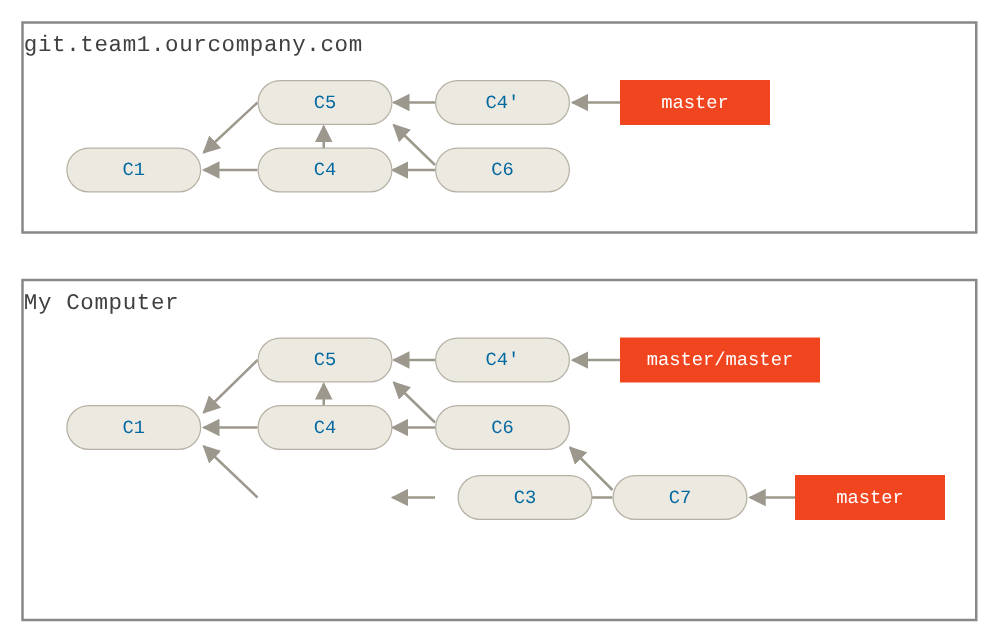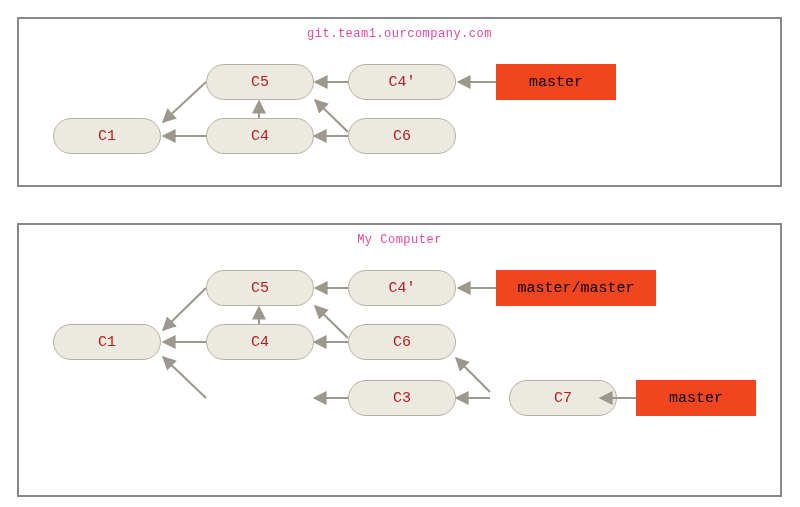--- a/index.html
+++ b/index.html
@@ -1,19 +1,19 @@
 <!DOCTYPE html>
 <html><head>
 <meta charset="utf-8">
 <style>
   html,body{margin:0;padding:0;width:800px;height:507px;font-family:"Courier New",monospace;background:#fff;overflow:hidden}
   .panel{position:absolute;border:2px solid #888;box-sizing:border-box}
-  .panel-title{position:absolute;top:8px;left:0;right:0;text-align:center;font-size:12px;color:#ec4899;font-family:"Courier New",monospace;letter-spacing:.5px}
-  .commit{position:absolute;width:108px;height:36px;border-radius:18px;background:#ece9e1;border:1px solid #b6b1a4;display:flex;align-items:center;justify-content:center;font-size:15px;color:#b91c1c;box-sizing:border-box;font-family:"Courier New",monospace}
-  .ref{position:absolute;height:36px;background:#f1451f;color:#000000;display:flex;align-items:center;justify-content:center;font-size:15px;box-sizing:border-box;font-family:"Courier New",monospace}
+  .panel-title{position:absolute;top:8px;left:0;right:0;font-size:18px;color:#404040;font-family:"Courier New",monospace;letter-spacing:.5px}
+  .commit{position:absolute;width:108px;height:36px;border-radius:18px;background:#ece9e1;border:1px solid #b6b1a4;display:flex;align-items:center;justify-content:center;font-size:15px;color:#0369a1;box-sizing:border-box;font-family:"Courier New",monospace}
+  .ref{position:absolute;height:36px;background:#f1451f;color:#ffffff;display:flex;align-items:center;justify-content:center;font-size:15px;box-sizing:border-box;font-family:"Courier New",monospace}
   svg.arrows{position:absolute;top:0;left:0;pointer-events:none}
 </style>
 </head>
 <body>
 
 <div class="panel" style="left:17px;top:17px;width:765px;height:170px">
   <div class="panel-title">git.team1.ourcompany.com</div>
 
   <svg class="arrows" width="765" height="170">
     <defs>
@@ -66,22 +66,22 @@
       <line x1="471" y1="173" x2="437" y2="173"></line>
       <line x1="471" y1="167" x2="437" y2="133"></line>
     </g>
   </svg>
 
   <div class="commit" style="left:34px; top:99px">C1</div>
   <div class="commit" style="left:187px;top:45px">C5</div>
   <div class="commit" style="left:187px;top:99px">C4</div>
   <div class="commit" style="left:329px;top:45px">C4'</div>
   <div class="commit" style="left:329px;top:99px">C6</div>
-  <div class="commit" style="left:329px;top:155px">C3</div>
-  <div class="commit" style="left:490px;top:155px">C7</div>
+  <div class="commit" style="left:347px;top:155px">C3</div>
+  <div class="commit" style="left:471px;top:155px">C7</div>
 
   <div class="ref" style="left:477px;top:45px;width:160px">master/master</div>
   <div class="ref" style="left:617px;top:155px;width:120px">master</div>
   <svg class="arrows" width="765" height="264">
     <g stroke="#9c988d" stroke-width="2" fill="none" marker-end="url(#ah2)">
       <line x1="477" y1="63" x2="439" y2="63"></line>
       <line x1="617" y1="173" x2="581" y2="173"></line>
     </g>
   </svg>
 </div>

